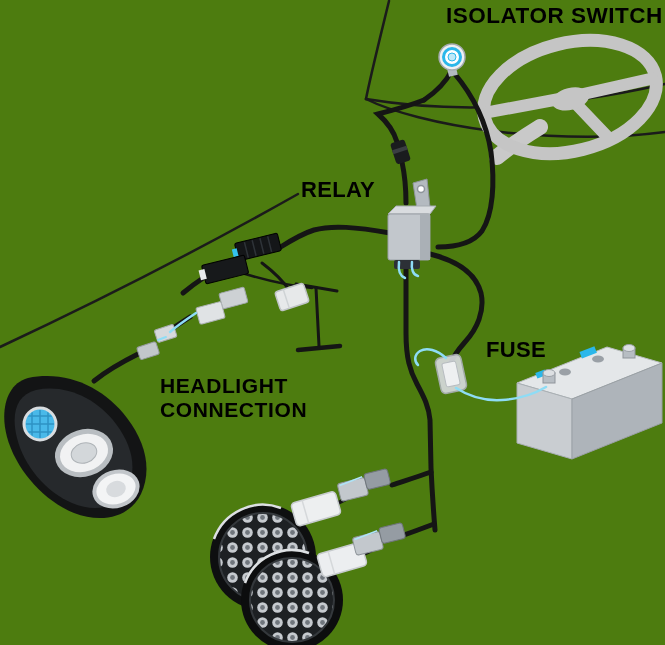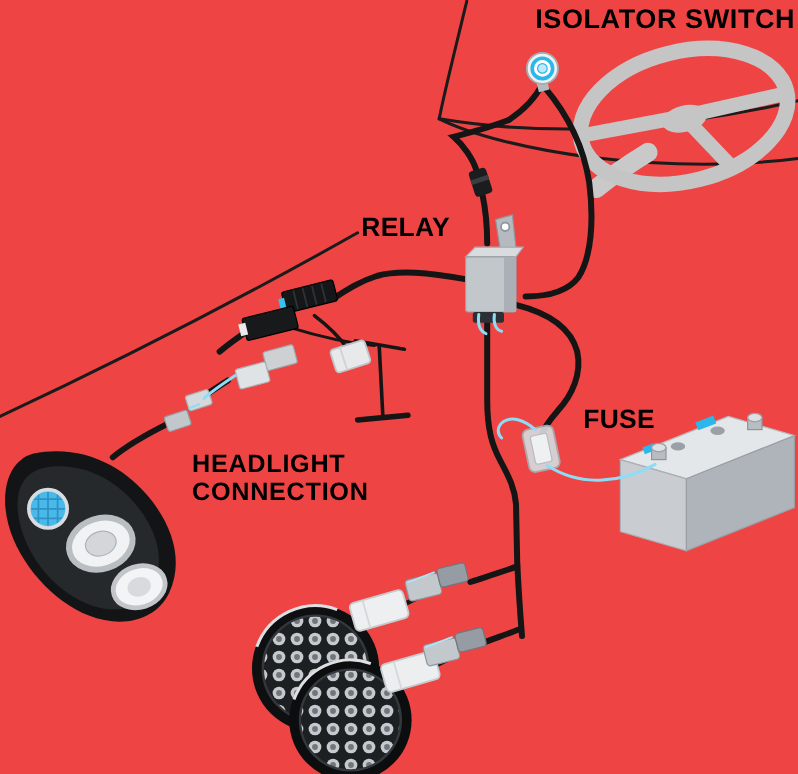--- a/index.html
+++ b/index.html
@@ -1,16 +1,16 @@
 <!DOCTYPE html>
 <html><head>
 <meta charset="utf-8">
 <style>
   html,body{margin:0;padding:0;background:#ffffff;}
-  .canvas{position:relative;width:665px;height:645px;background:#ef4444;overflow:hidden;
+  .canvas{position:relative;width:665px;height:645px;background:#4d7c0f;overflow:hidden;
           font-family:"Liberation Sans",sans-serif;}
   svg{position:absolute;top:0;left:0;}
   text{font-family:"Liberation Sans",sans-serif;font-weight:700;fill:#000000;}
   .lbl-big{font-size:22.5px;letter-spacing:.5px;}
   .lbl-mid{font-size:22px;letter-spacing:.3px;}
   .lbl-hc{font-size:21px;letter-spacing:.6px;}
 </style>
 </head>
 <body>
 

